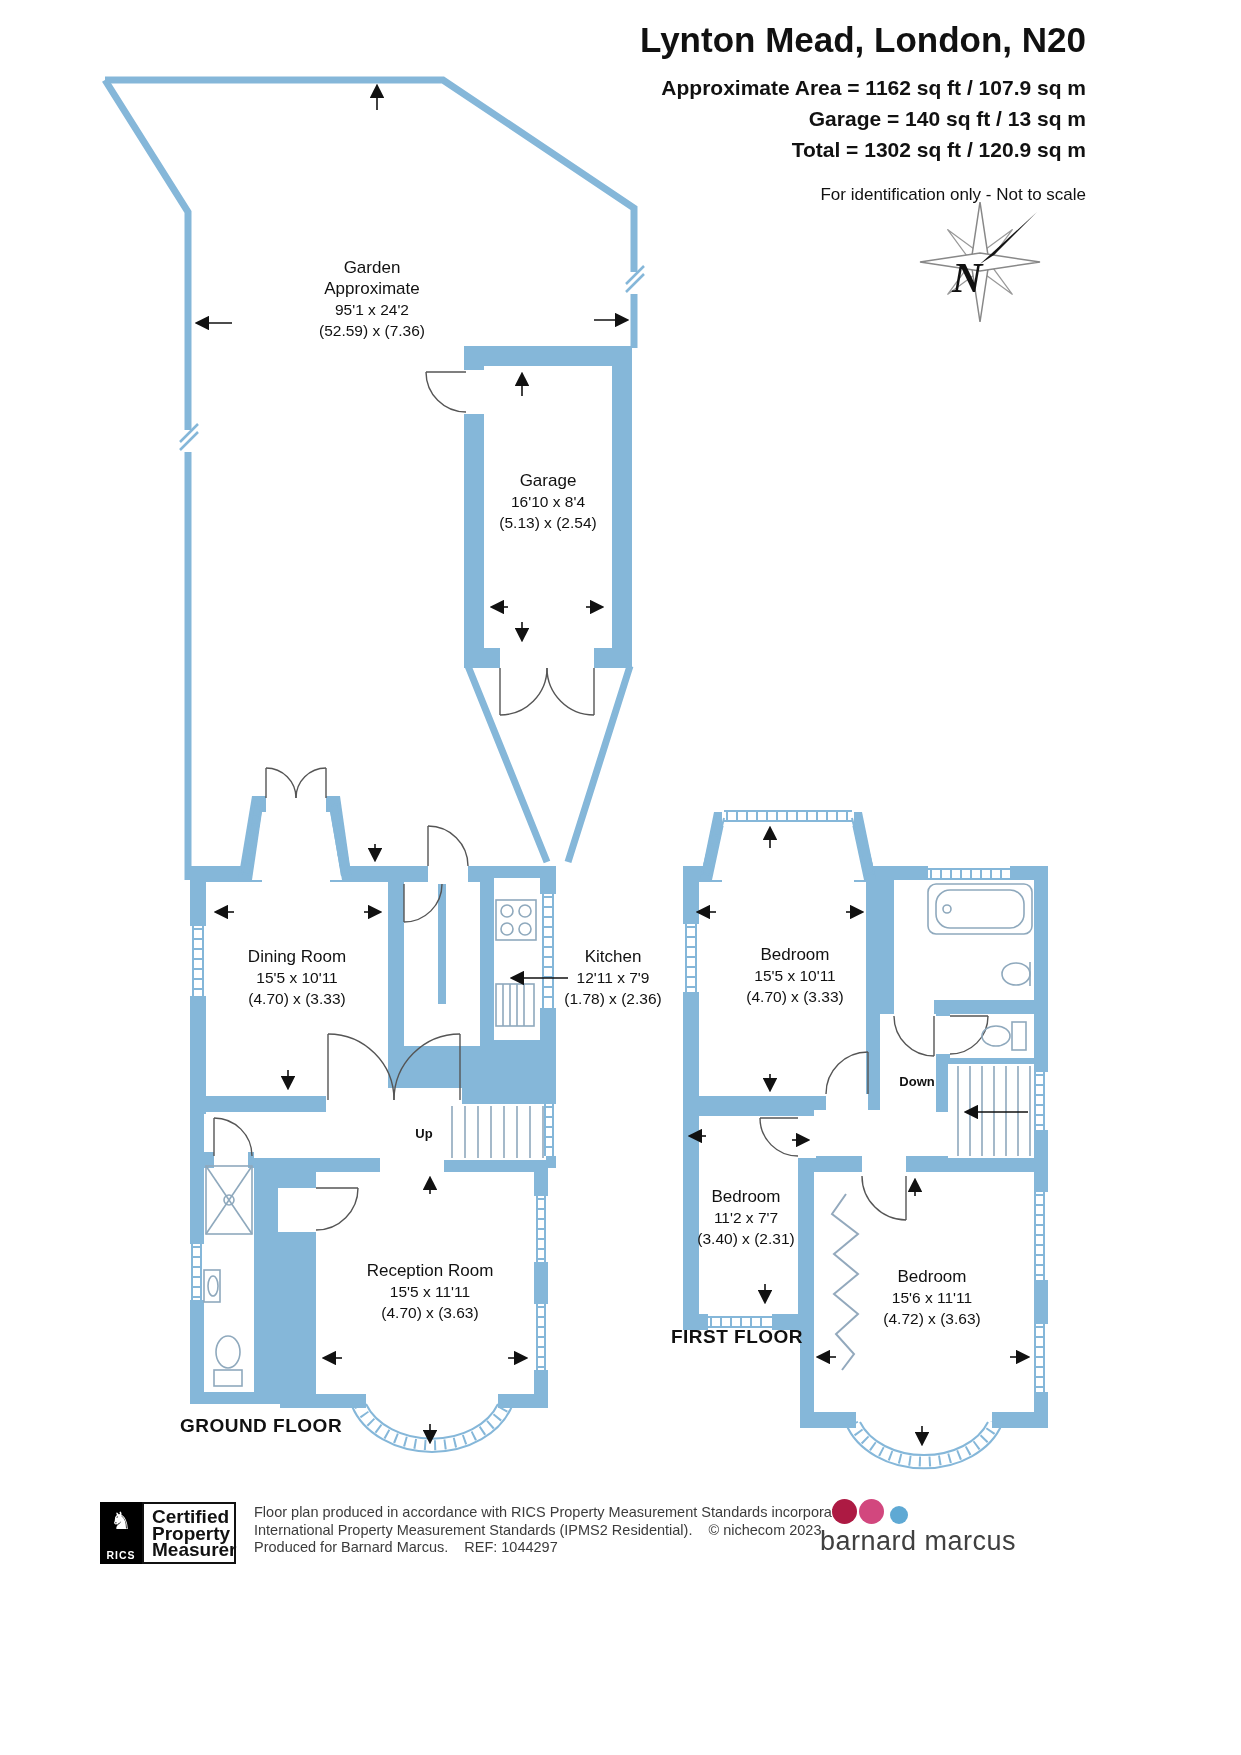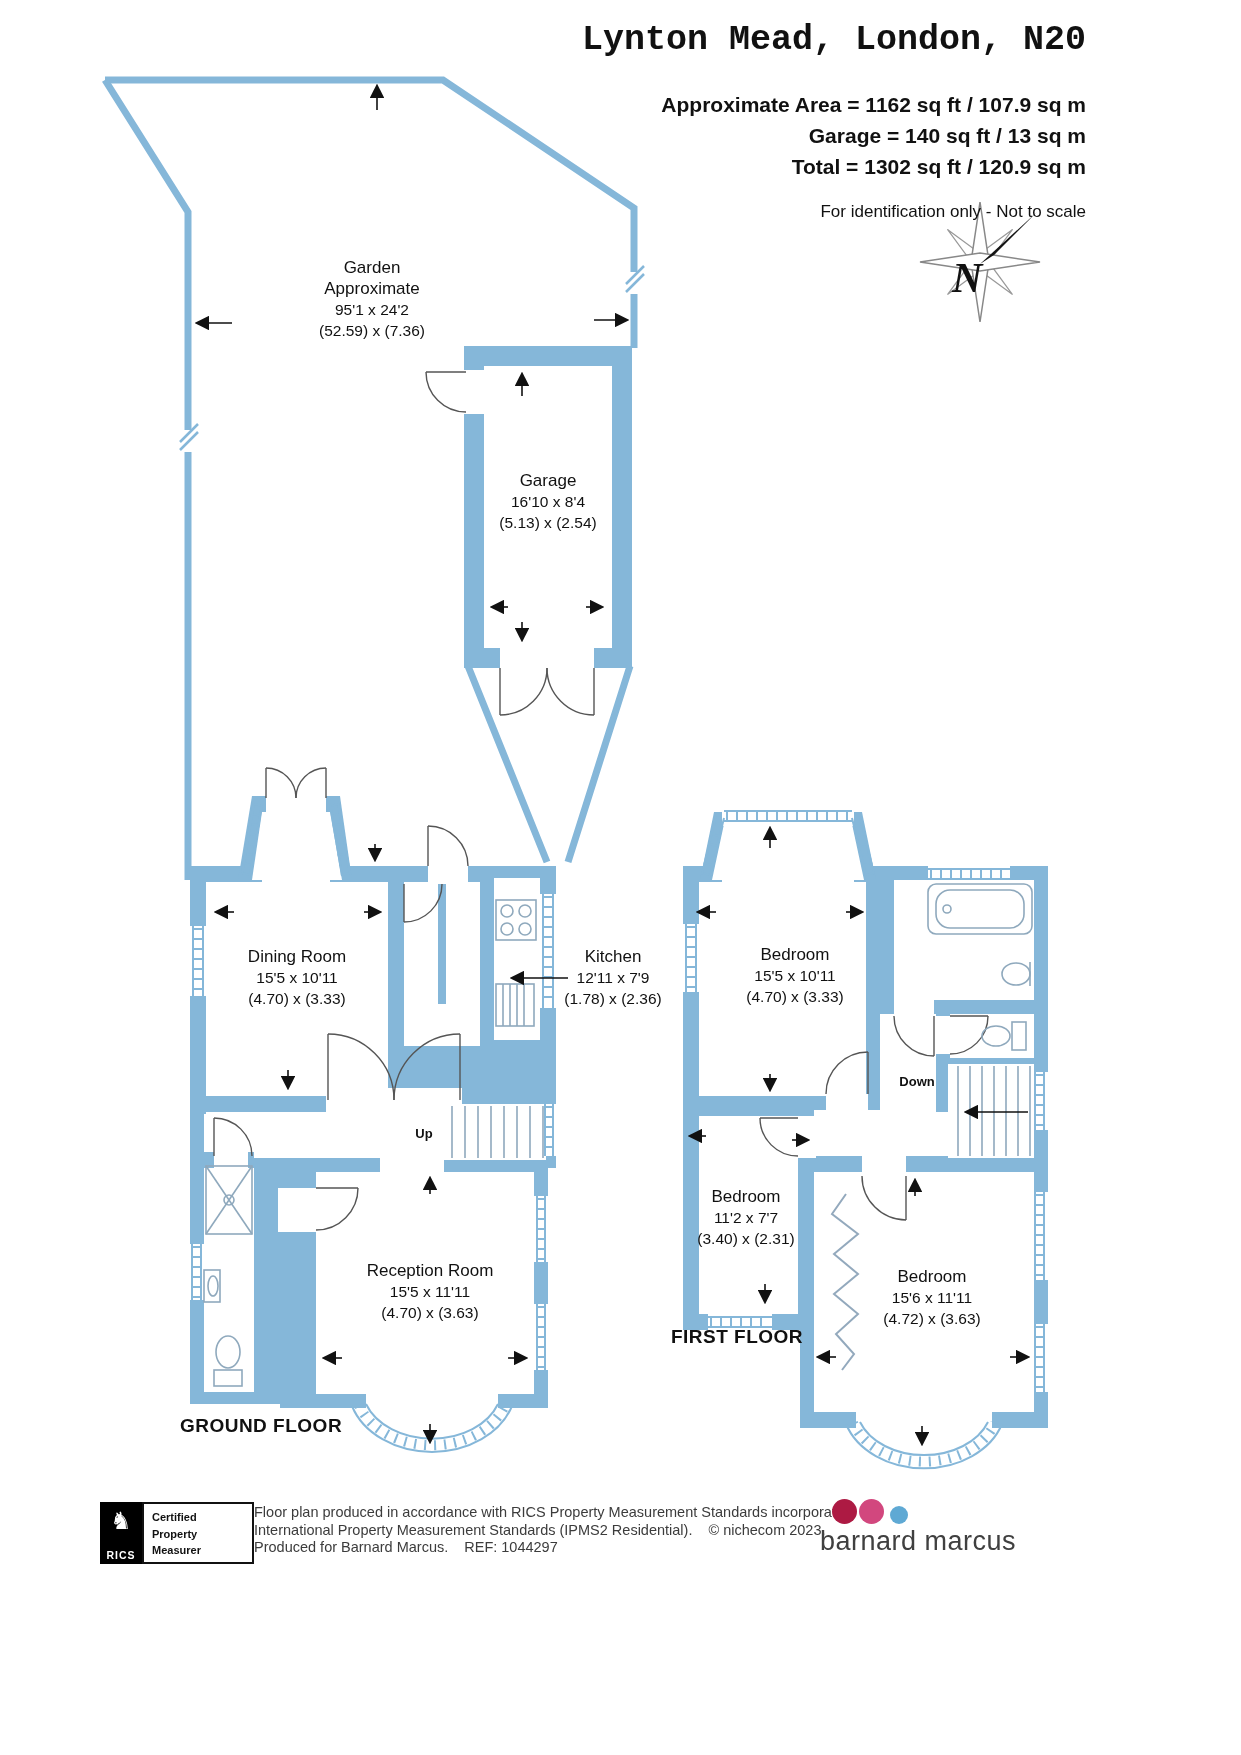--- a/index.html
+++ b/index.html
@@ -14,42 +14,42 @@
   .fix{stroke:#8fa9bd;fill:none;stroke-width:1.6;}
   .door{stroke:#555;fill:none;stroke-width:1.4;}
   .dim{stroke:#111;stroke-width:1.6;fill:none;}
   .tick{stroke:#85b7d9;stroke-width:10;fill:none;stroke-dasharray:2 8;}
   .wl{stroke:#85b7d9;stroke-width:2;fill:none;}
   .zig{stroke:#93a9bd;stroke-width:2;fill:none;}
   .compass-n{font:italic bold 42px "Liberation Serif",serif;fill:#111;}
 
   
   .hdr{position:absolute;right:155px;top:20px;text-align:right;}
-  .hdr h1{margin:0 0 29px 0;font-size:35px;font-weight:bold;font-family:Liberation Mono, monospace;}
+  .hdr h1{margin:0 0 12px 0;font-size:35px;font-weight:bold;}
   .hdr .area{font-size:21px;font-weight:bold;line-height:31px;}
   .hdr .note{font-size:17px;margin-top:20px;}
 
   
   .lbl{position:absolute;transform:translateX(-50%);text-align:center;
        font-size:15.5px;line-height:21px;white-space:nowrap;}
   .lbl .rn{font-weight:normal;font-size:17px;}
   .floor-title{position:absolute;transform:translateX(-50%);font-size:19px;
        font-weight:bold;letter-spacing:.5px;white-space:nowrap;}
   .stair{position:absolute;transform:translateX(-50%);font-size:13px;font-weight:bold;}
 
   
   .footer{position:absolute;left:0;top:1494px;width:100%;height:90px;}
   .rics{position:absolute;left:100px;top:8px;display:flex;height:62px;}
   .rics-black{width:42px;background:#000;color:#fff;position:relative;text-align:center;}
   .rics-black .lion{display:block;font-family:"DejaVu Sans",sans-serif;font-size:24px;
        line-height:38px;color:#fff;}
   .rics-black .rics-word{position:absolute;left:0;right:0;bottom:3px;font-size:10.5px;
        font-weight:bold;letter-spacing:1px;}
-  .rics-box{width:112px;border:2px solid #111;box-sizing:border-box;padding:5px 0 0 8px;
-       font-size:11px;font-weight:bold;line-height:16.5px;background:#fff;}
+  .rics-box{width:94px;border:2px solid #111;box-sizing:border-box;padding:5px 0 0 8px;
+       font-size:19px;font-weight:bold;line-height:16.5px;background:#fff;}
   .disc{position:absolute;left:254px;top:10px;font-size:14.5px;color:#3c3c3c;line-height:17.5px;}
   .disc .gap{display:inline-block;margin-left:16px;}
   .brand{position:absolute;left:820px;top:4px;}
   .brand .dots{display:flex;align-items:flex-end;gap:2px;margin-left:12px;height:26px;}
   .dot{display:inline-block;border-radius:50%;}
   .d1{width:25px;height:25px;background:#ad1a43;}
   .d2{width:25px;height:25px;background:#d2477e;}
   .d3{width:18px;height:18px;background:#5fa9d4;margin-left:4px;}
   .brand-text{margin-top:2px;font-size:27px;color:#404040;letter-spacing:.5px;}
 </style>

